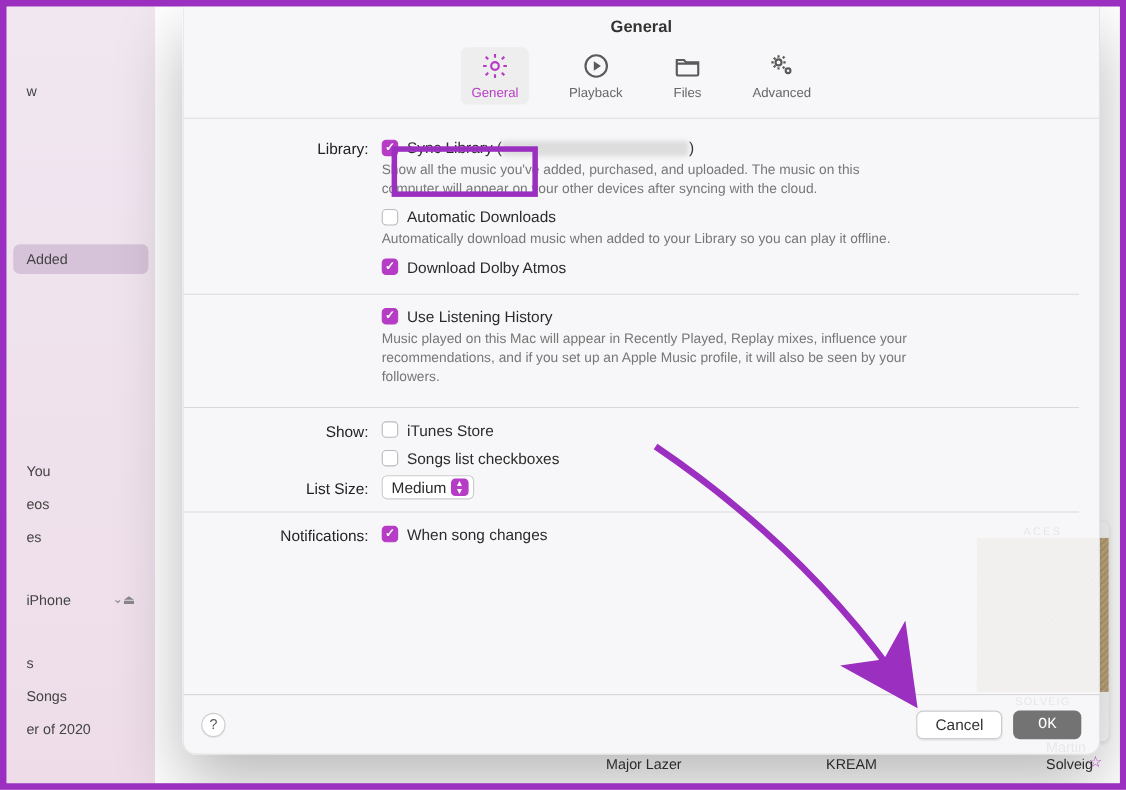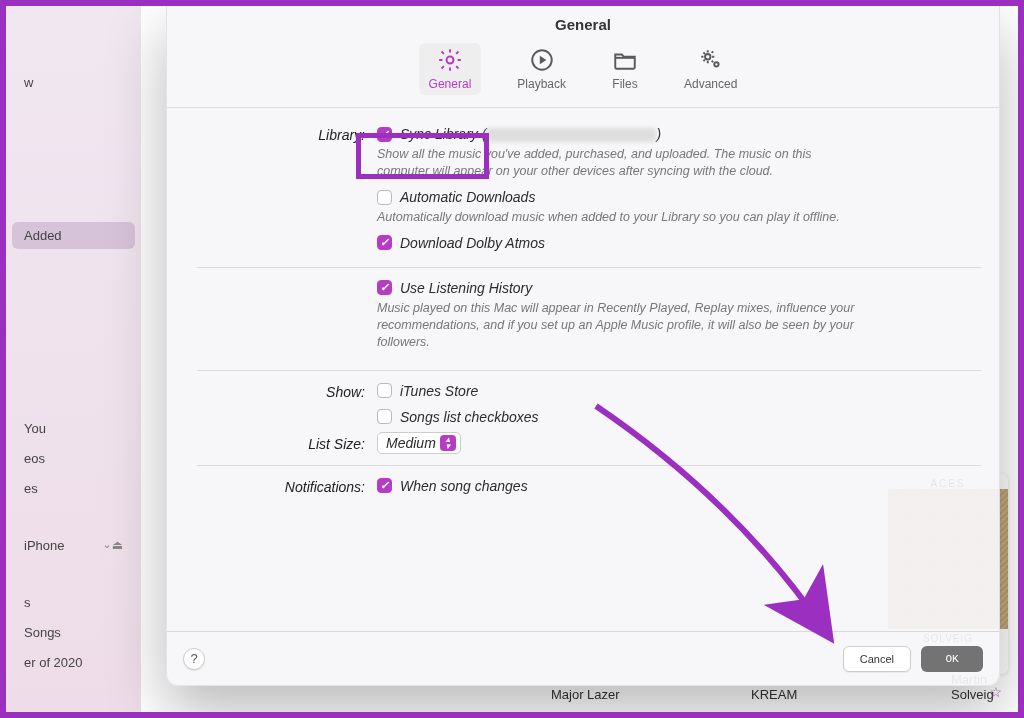--- a/index.html
+++ b/index.html
@@ -48,21 +48,21 @@
 }
 
 .sheet-title { text-align:center; font-size:15px; font-weight:600; color:#333; padding:10px 0 6px; }
 
 .toolbar { display:flex; justify-content:center; gap:26px; padding:4px 0 12px; border-bottom:1px solid rgba(0,0,0,.1); }
 .toolbar .tbitem { display:flex; flex-direction:column; align-items:center; gap:4px; font-size:12px; color:#666; cursor:pointer; padding:4px 10px; border-radius:6px;}
 .toolbar .tbitem.active { background:#eee; color:#b63bc5; }
 .toolbar .tbitem.active svg { stroke:#b63bc5; fill:none; }
 .toolbar svg { width:26px; height:26px; stroke:#5a5a5a; stroke-width:1.8; fill:none; }
 
-.content { padding: 14px 18px 0 30px; font-size:14px; color:#2b2b2b;font-style:italic; }
+.content { padding: 14px 18px 0 0; font-size:14px; color:#2b2b2b; }
 .row { display:flex; align-items:flex-start; padding: 3px 0; }
 .row .label { width: 180px; text-align:right; padding-right:12px; padding-top:2px; color:#222;}
 .row .field { flex:1; }
 .desc { font-size:12.5px; color:#777; line-height:1.35; padding: 3px 0 8px 0; max-width:480px;}
 .chk { display:flex; align-items:center; gap:8px; padding:1px 0;}
 .chkbox {
   width:15px; height:15px; border:1px solid #b9b9bf; border-radius:4px; background:#fff;
   display:inline-flex; align-items:center; justify-content:center; flex-shrink:0;
 }
 .chk.checked .chkbox { background:#b63bc5; border-color:#b63bc5; }
@@ -87,21 +87,21 @@
   border-top:1px solid rgba(0,0,0,.12);
   display:flex; align-items:center; padding:0 16px; gap:10px;
 }
 .helpbtn {
   width:22px; height:22px; border-radius:50%; background:#fff; border:1px solid #ccc;
   display:flex; align-items:center; justify-content:center; font-size:13px; color:#555; cursor:pointer;
   box-shadow: 0 1px 1px rgba(0,0,0,.08);
 }
 .spacer-flex { flex:1; }
 .btn {
-  height:26px; padding:0 16px; border-radius:6px; font-size:11px; cursor:pointer;
+  height:26px; padding:0 16px; border-radius:6px; font-size:14px; cursor:pointer;
   display:inline-flex; align-items:center; justify-content:center;
 }
 .btn.cancel { background:#fff; border:1px solid #ccc; color:#333; box-shadow:0 1px 1px rgba(0,0,0,.06); }
 .btn.ok { background:#737373; color:#fff; font-weight:500; min-width:62px; border:none;font-family:Liberation Mono, monospace;}
 
 
 .highlight-box {
   position:absolute; border:5px solid #9b2fbf; pointer-events:none;
   left: 350px; top: 127px; width: 133px; height: 46px;
 }

